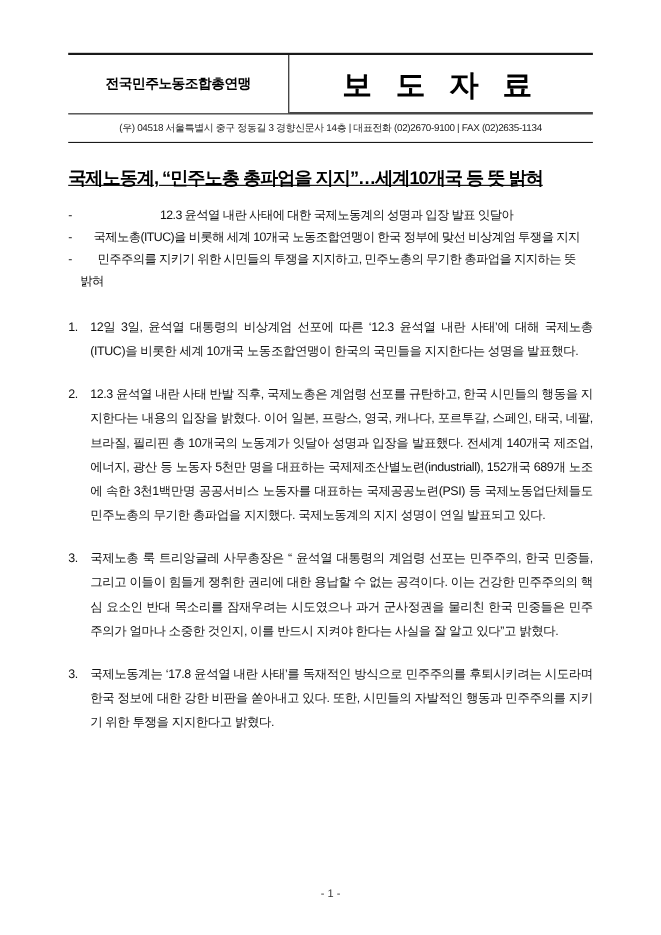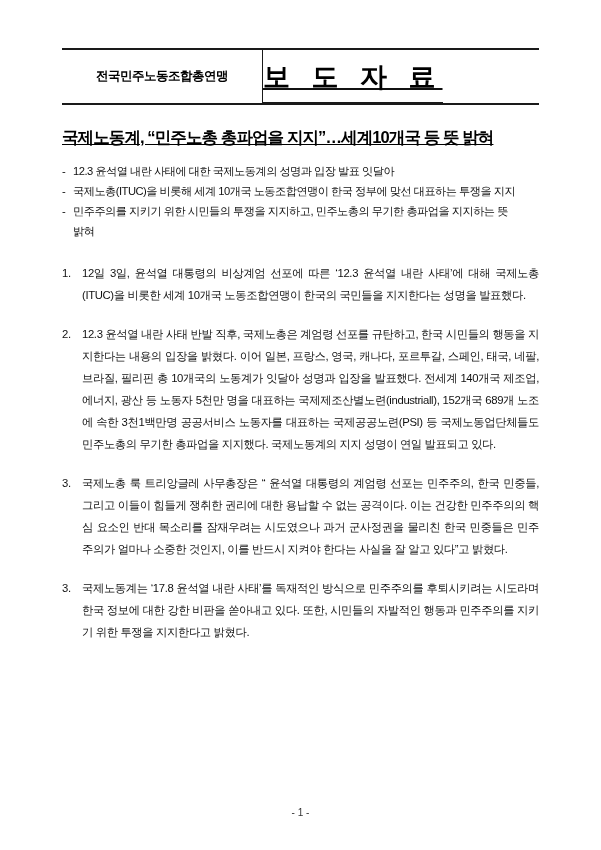--- a/index.html
+++ b/index.html
@@ -43,22 +43,21 @@
     font-weight: bold;
     letter-spacing: -0.5px;
     color: #000;
     padding: 16px 2px;
     box-sizing: border-box;
   }
   .lh-right {
     flex: 1;
     border-left: 1px solid #1a1a1a;
     display: flex;
-    flex-direction: row;
-    text-decoration: underline;
+    flex-direction: column;
   }
   .lh-title {
     text-align: center;
     font-size: 27px;
     font-weight: bold;
     letter-spacing: 7px;
     padding: 9px 0 7px 0;
     color: #000;
     border-bottom: 1px solid #1a1a1a;
     font-family: "Liberation Sans", sans-serif;
@@ -107,20 +106,21 @@
   .bullet {
     display: flex;
     align-items: flex-start;
   }
   .bullet .dash {
     width: 11px;
     flex: 0 0 11px;
   }
   .bullet .btext {
     flex: 1;
+    text-align: center;
   }
   .bullet-indent {
     padding-left: 11px;
     font-weight: normal;
   }
 
   
   .body {
     margin-top: 20px;
   }
@@ -159,32 +159,33 @@
 
 <div class="page">
 
   <div class="letterhead">
     <div class="lh-top">
       <div class="lh-org">전국민주노동조합총연맹</div>
       <div class="lh-right">
         <div class="lh-title">보 도 자 료</div>
       </div>
     </div>
+    <div class="lh-address">(우) 04518 서울특별시 중구 정동길 3 경향신문사 14층 | 대표전화 (02)2670-9100 | FAX (02)2635-1134</div>
   </div>
 
   <div class="headline">국제노동계, “민주노총 총파업을 지지”…세계10개국 등 뜻 밝혀</div>
 
   <div class="bullets">
     <div class="bullet">
       <span class="dash">-</span>
       <span class="btext">12.3 윤석열 내란 사태에 대한 국제노동계의 성명과 입장 발표 잇달아</span>
     </div>
     <div class="bullet">
       <span class="dash">-</span>
-      <span class="btext strong">국제노총(ITUC)을 비롯해 세계 10개국 노동조합연맹이 한국 정부에 맞선 대표하는 투쟁을 지지</span>
+      <span class="btext strong">국제노총(ITUC)을 비롯해 세계 10개국 노동조합연맹이 한국 정부에 맞선 비상계엄 투쟁을 지지</span>
     </div>
     <div class="bullet">
       <span class="dash">-</span>
       <span class="btext strong">민주주의를 지키기 위한 시민들의 투쟁을 지지하고, 민주노총의 무기한 총파업을 지지하는 뜻</span>
     </div>
     <div class="bullet-indent">밝혀</div>
   </div>
 
   <div class="body">
     <div class="para">

